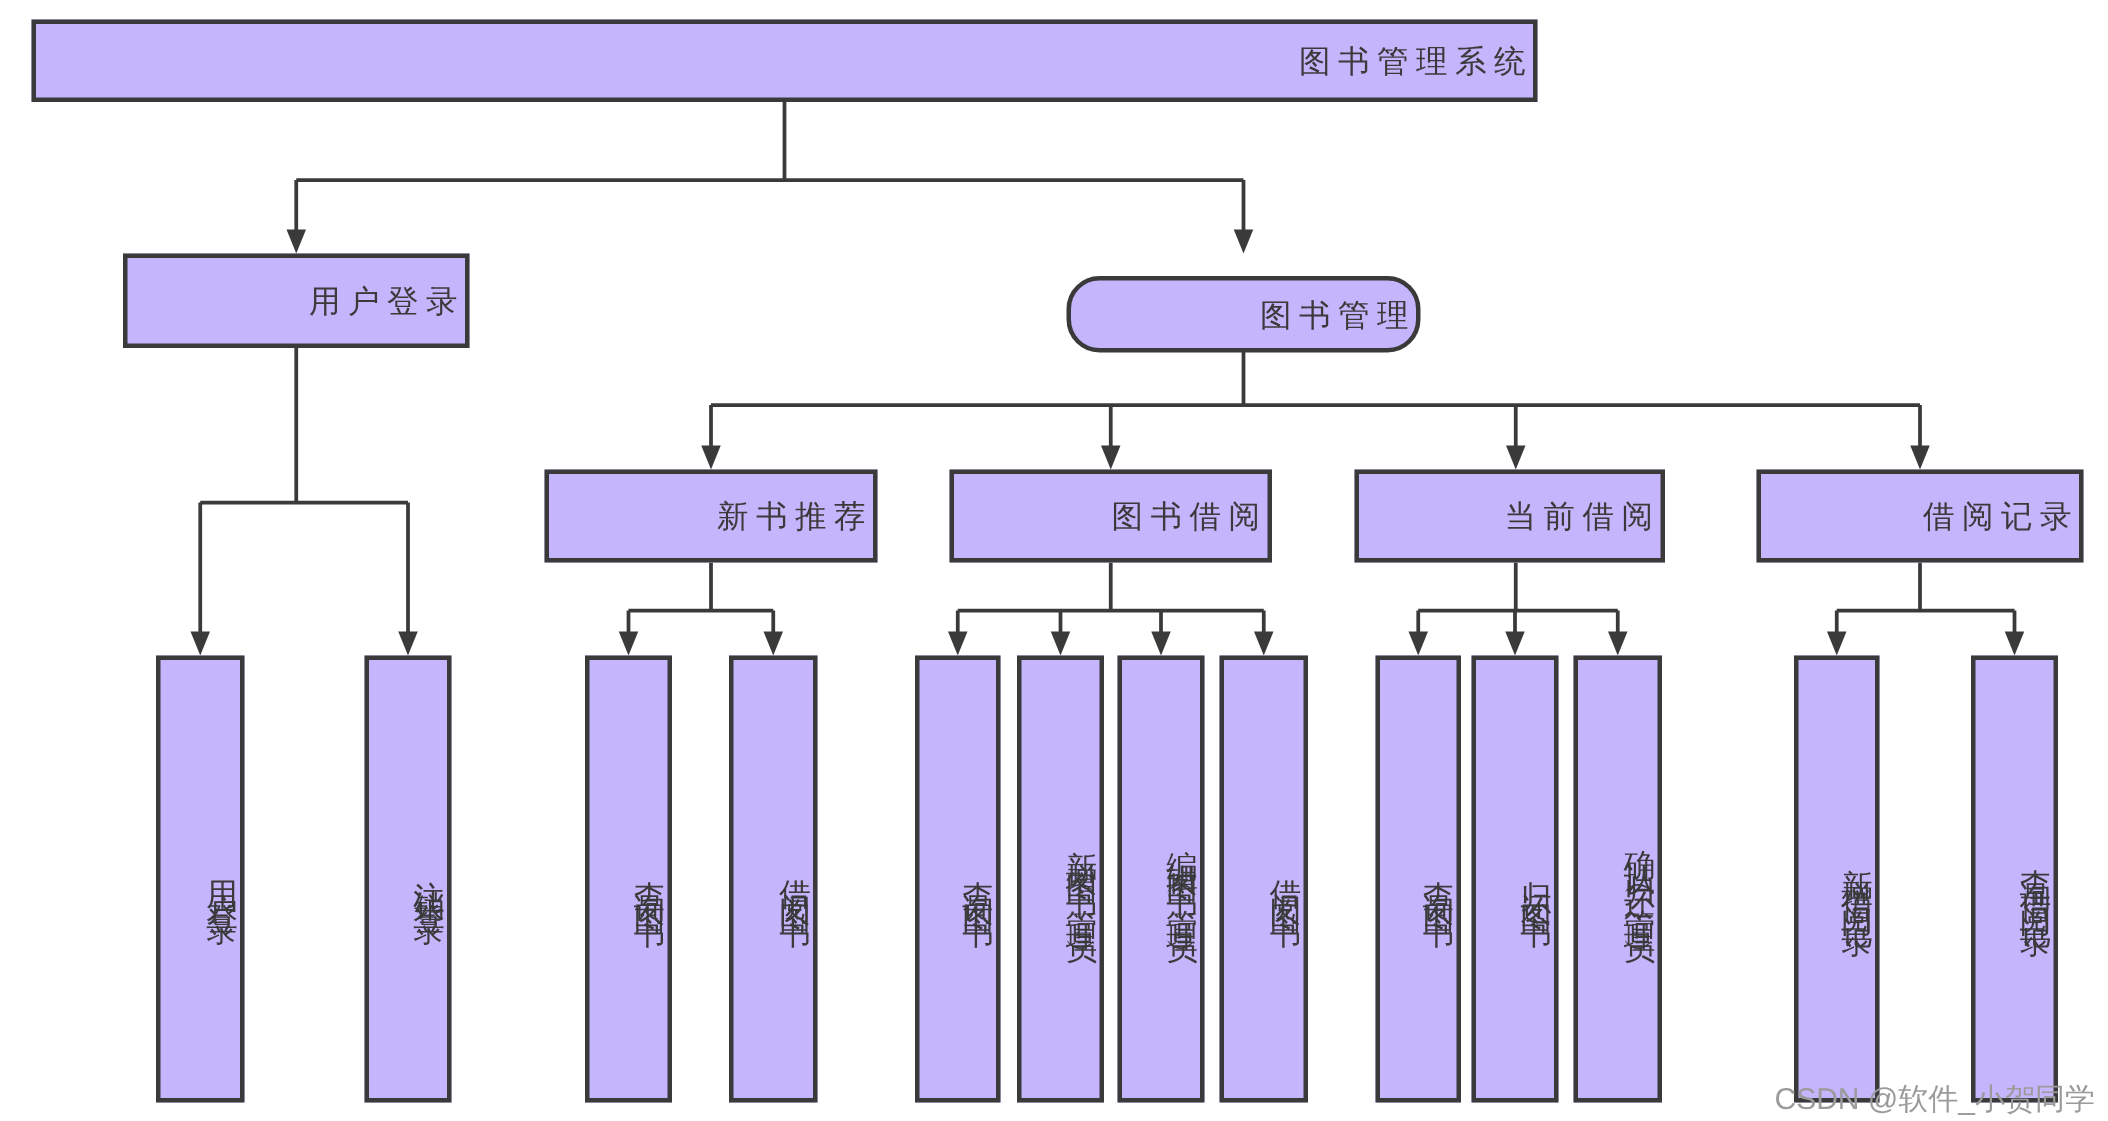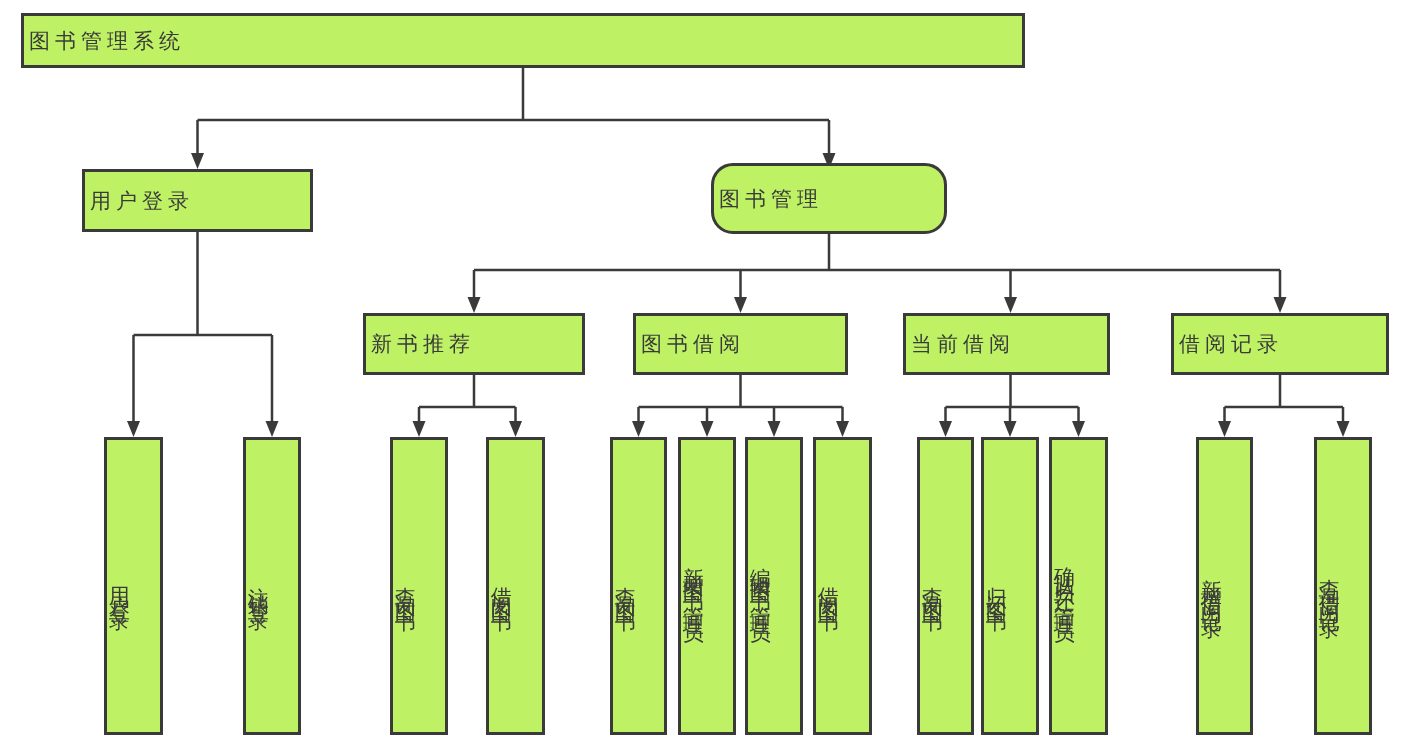--- a/index.html
+++ b/index.html
@@ -13,26 +13,26 @@
     overflow: hidden;
   }
   svg.connectors {
     position: absolute;
     left: 0; top: 0;
     width: 1405px; height: 747px;
     z-index: 1;
   }
   .node {
     position: absolute;
-    background: #bef264;
+    background: #c4b5fd;
     border: 3px solid #3a3a3a;
     box-sizing: border-box;
     display: flex;
     align-items: center;
-    justify-content: flex-start;
+    justify-content: flex-end;
     z-index: 2;
   }
   .h-label {
     font-size: 21px;
     letter-spacing: 5px;
     text-indent: 5px;
     color: #3a3a3a;
     white-space: nowrap;
   }
   .v-label {
@@ -91,21 +91,21 @@
     </g>
   </svg>
 
   <div class="node" style="left:21px; top:13px; width:1004px; height:55px;">
     <span class="h-label">图书管理系统</span>
   </div>
 
   <div class="node" style="left:82px; top:169px; width:231px; height:63px;">
     <span class="h-label">用户登录</span>
   </div>
-  <div class="node" style="left:711px; top:163px; width:236px; height:71px;border-radius:22px;">
+  <div class="node" style="left:711px; top:184px; width:236px; height:51px;border-radius:22px;">
     <span class="h-label">图书管理</span>
   </div>
 
   <div class="node" style="left:633px; top:313px; width:215px; height:62px;">
     <span class="h-label">图书借阅</span>
   </div>
   <div class="node" style="left:363px; top:313px; width:222px; height:62px;">
     <span class="h-label">新书推荐</span>
   </div>
   <div class="node" style="left:903px; top:313px; width:207px; height:62px;">
@@ -152,14 +152,15 @@
     <span class="v-label">确认归还（管理员）</span>
   </div>
 
   <div class="node" style="left:1196px; top:437px; width:57px; height:298px;">
     <span class="v-label">新增借阅记录</span>
   </div>
   <div class="node" style="left:1314px; top:437px; width:58px; height:298px;">
     <span class="v-label">查询借阅记录</span>
   </div>
 
+  <div class="watermark">CSDN @软件_小贺同学</div>
 
 </div>
 
 </body></html>

